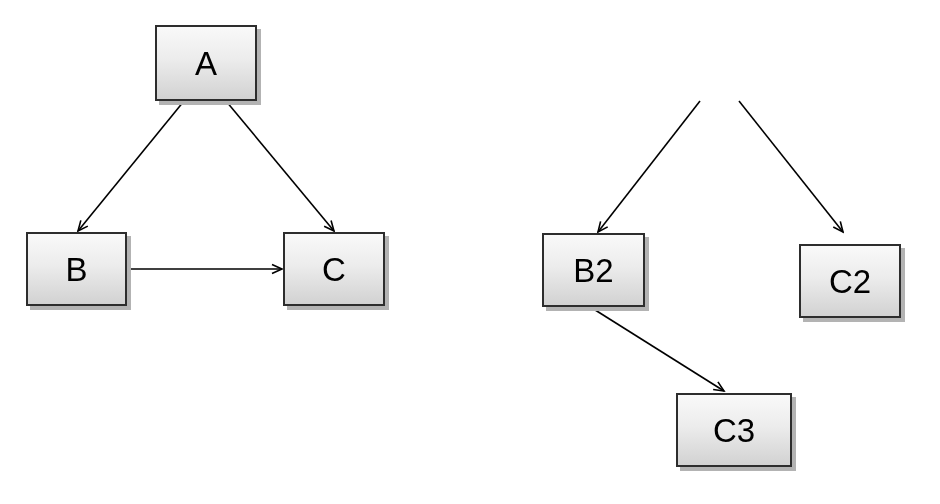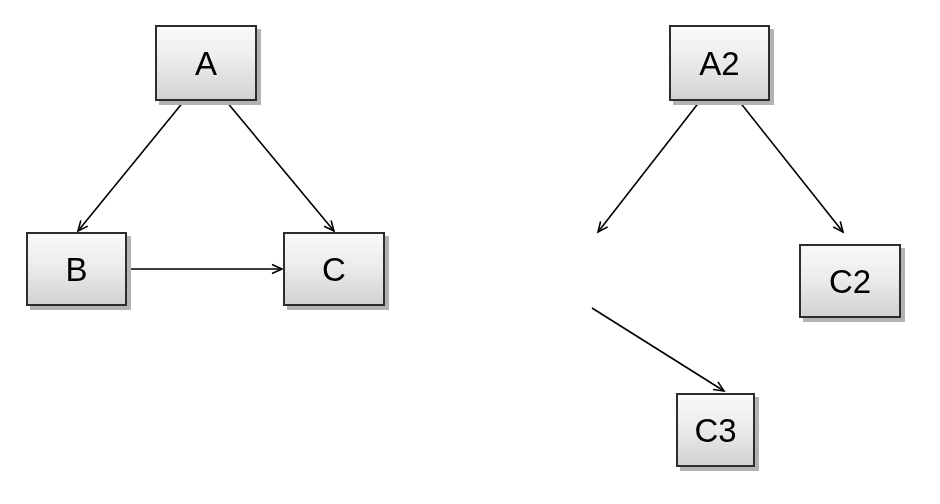--- a/index.html
+++ b/index.html
@@ -67,23 +67,23 @@
 
   <div class="node" style="left: 155px; top: 25px; width: 102px; height: 76px;">
     <span class="node-label">A</span>
   </div>
   <div class="node" style="left: 26px; top: 232px; width: 101px; height: 74px;">
     <span class="node-label">B</span>
   </div>
   <div class="node" style="left: 283px; top: 232px; width: 102px; height: 74px;">
     <span class="node-label">C</span>
   </div>
-  <div class="node" style="left: 669px; top: 25px; width: 101px; height: 76px;">
-    <span class="node-label">A2</span>
+  <div class="node" style="left: 542px; top: 233px; width: 103px; height: 74px;">
+    <span class="node-label">B2</span>
   </div>
   <div class="node" style="left: 799px; top: 233px; width: 102px; height: 74px; margin-top: 11px;">
     <span class="node-label">C2</span>
   </div>
-  <div class="node" style="left: 676px; top: 393px; width: 79px; height: 74px;">
+  <div class="node" style="left: 676px; top: 393px; width: 116px; height: 74px;">
     <span class="node-label">C3</span>
   </div>
 
 </div>
 
 </body></html>

